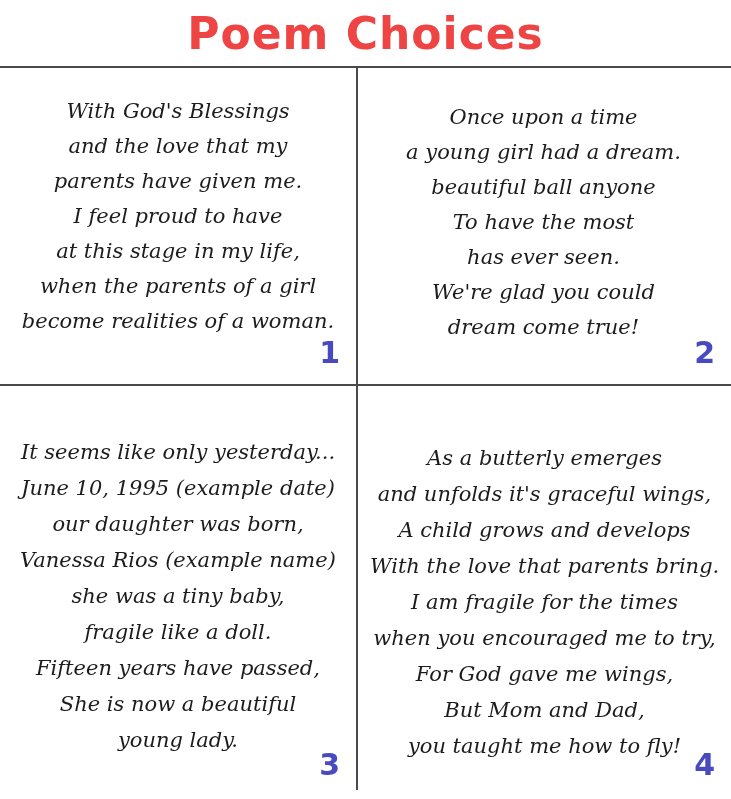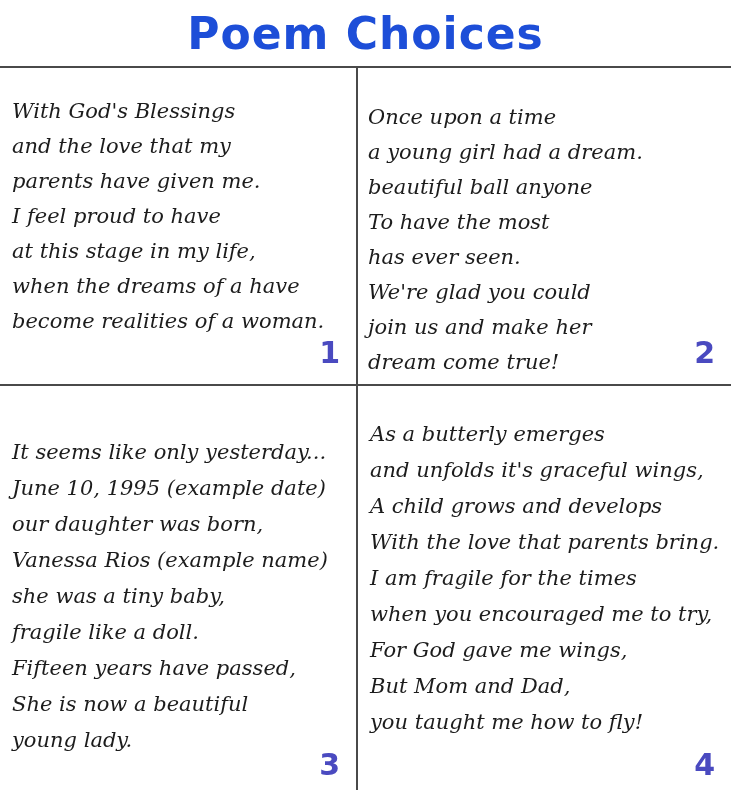--- a/index.html
+++ b/index.html
@@ -21,42 +21,42 @@
   .page { width: 731px; height: 799px; position: relative; }
   .page-title {
     margin: 0;
     padding: 8px 0 6px 0;
     height: 66px;
     text-align: center;
     font-family: "DejaVu Sans", sans-serif;
     font-weight: 700;
     font-size: 44px;
     letter-spacing: 1px;
-    color: #1d4ed8;
+    color: #ef4444;
   }
   .poem-grid {
     width: 731px;
     border-top: 2px solid var(--divider);
     display: grid;
     grid-template-columns: 358px 373px;
     grid-template-rows: 318px 404px;
   }
   .poem-cell { position: relative; padding: 0 12px; }
   .cell-q1 { border-right: 2px solid var(--divider); border-bottom: 2px solid var(--divider); }
   .cell-q2 { border-bottom: 2px solid var(--divider); padding-left: 10px; }
   .cell-q3 { border-right: 2px solid var(--divider); }
   .poem-text {
-    text-align: left;
+    text-align: center;
     font-style: italic;
     font-size: 21px;
   }
   .cell-q1 .poem-text { padding-top: 26px; line-height: 35px; }
   .cell-q2 .poem-text { padding-top: 32px; line-height: 35px; }
   .cell-q3 .poem-text { padding-top: 48px; line-height: 36px; }
-  .cell-q4 .poem-text { padding-top: 30px; line-height: 36px; }
+  .cell-q4 .poem-text { padding-top: 54px; line-height: 36px; }
   .poem-line { white-space: nowrap; }
   .poem-number {
     position: absolute;
     right: 16px;
     font-family: "DejaVu Sans", sans-serif;
     font-weight: 700;
     font-size: 30px;
     line-height: 30px;
     color: var(--number-accent);
   }
@@ -71,35 +71,34 @@
 
   <div class="poem-grid">
 
     <section class="poem-cell cell-q1">
       <div class="poem-text">
           <div class="poem-line">With God's Blessings</div>
           <div class="poem-line">and the love that my</div>
           <div class="poem-line">parents have given me.</div>
           <div class="poem-line">I feel proud to have</div>
           <div class="poem-line">at this stage in my life,</div>
-          <div class="poem-line">when the dreams of a have</div>
+          <div class="poem-line">when the parents of a girl</div>
           <div class="poem-line">become realities of a woman.</div>
         </div>
       <div class="poem-number">1</div>
     </section>
 
     <section class="poem-cell cell-q2">
       <div class="poem-text">
           <div class="poem-line">Once upon a time</div>
           <div class="poem-line">a young girl had a dream.</div>
           <div class="poem-line">beautiful ball anyone</div>
           <div class="poem-line">To have the most</div>
           <div class="poem-line">has ever seen.</div>
           <div class="poem-line">We're glad you could</div>
-          <div class="poem-line">join us and make her</div>
           <div class="poem-line">dream come true!</div>
         </div>
       <div class="poem-number">2</div>
     </section>
 
     <section class="poem-cell cell-q3">
       <div class="poem-text">
           <div class="poem-line">It seems like only yesterday...</div>
           <div class="poem-line">June 10, 1995 (example date)</div>
           <div class="poem-line">our daughter was born,</div>

